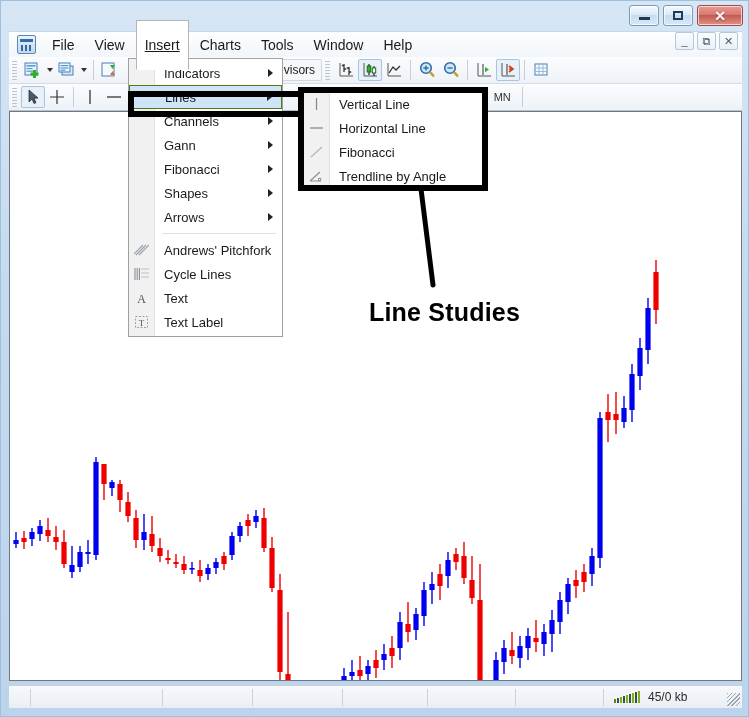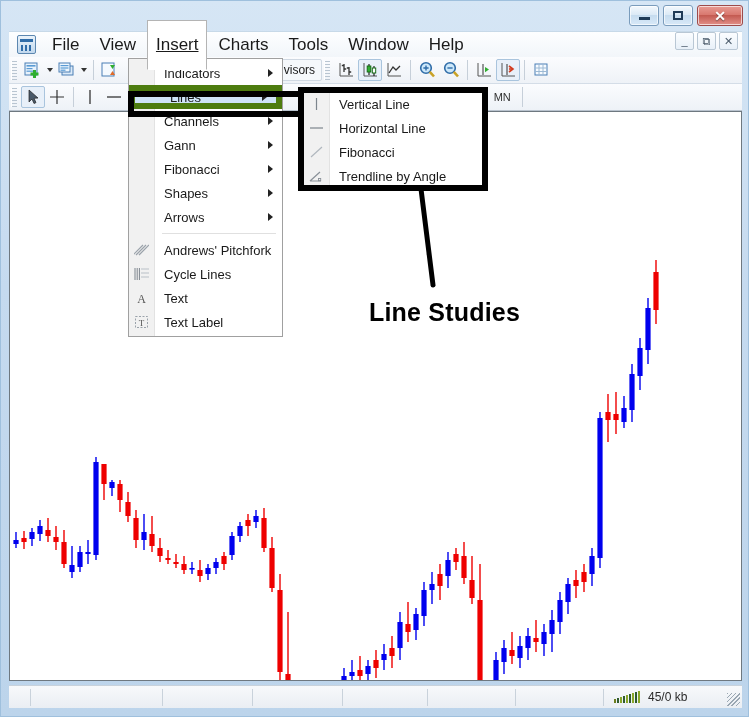--- a/index.html
+++ b/index.html
@@ -56,21 +56,21 @@
     background:#2f6ca8;
   }
   #app-icon:after{
     content:""; position:absolute; left:3px; top:9px; width:11px; height:6px;
     background:
       linear-gradient(to right,#2f6ca8 2px, transparent 2px) ,
       linear-gradient(to right,transparent 4px,#2f6ca8 4px,#2f6ca8 6px, transparent 6px),
       linear-gradient(to right,transparent 8px,#2f6ca8 8px,#2f6ca8 10px, transparent 10px);
   }
   .menu-item {
-    font-size:17px; color:#1a1a1a; padding:3px 9px; margin:0 1px;
+    font-size:14px; color:#1a1a1a; padding:3px 9px; margin:0 1px;
     line-height:18px; white-space:nowrap;text-align:right;
   }
   .menu-item.open {
     background:#ffffff;
     border:1px solid #b4b4b4; border-bottom-color:#ffffff;
     padding:15px 8px; position:relative; z-index:60;text-decoration:underline;
   }
 
   
   #toolbar-1 {
@@ -146,21 +146,21 @@
     padding:2px 0;
   }
   #insert-menu .gutter {
     position:absolute; left:0; top:0; bottom:0; width:26px;
     background:#f1f1f1; border-right:1px solid #e2e2e2;
   }
   .mi {
     position:relative; height:24px; display:flex; align-items:center;
     font-size:13px; color:#1a1a1a; padding-left:35px; z-index:2;
   }
-  .mi.hl { background:#cfe4f7; border:6px solid #4d7c0f; height:24px; }
+  .mi.hl { background:#cfe4f7; border:1px solid #4d7c0f; height:24px; }
   .mi .arrow {
     position:absolute; right:9px; top:50%; margin-top:-4px;
     border-top:4px solid transparent; border-bottom:4px solid transparent;
     border-left:5px solid #222;
   }
   .mi .micon {
     position:absolute; left:4px; top:50%; margin-top:-8px;
     width:17px; height:16px; display:flex; align-items:center; justify-content:center;
   }
   .mi-sep { height:1px; background:#e0e0e0; margin:4px 6px 4px 33px; position:relative; z-index:2;}

